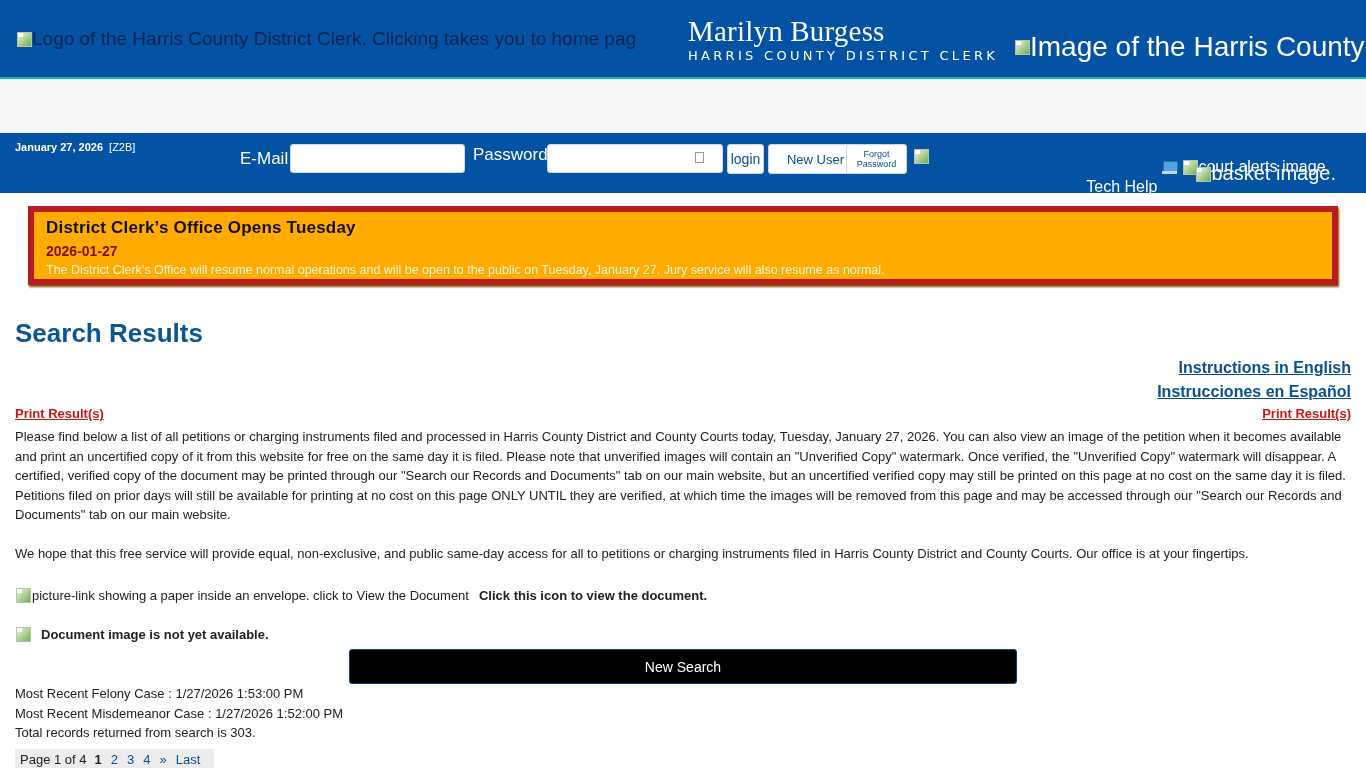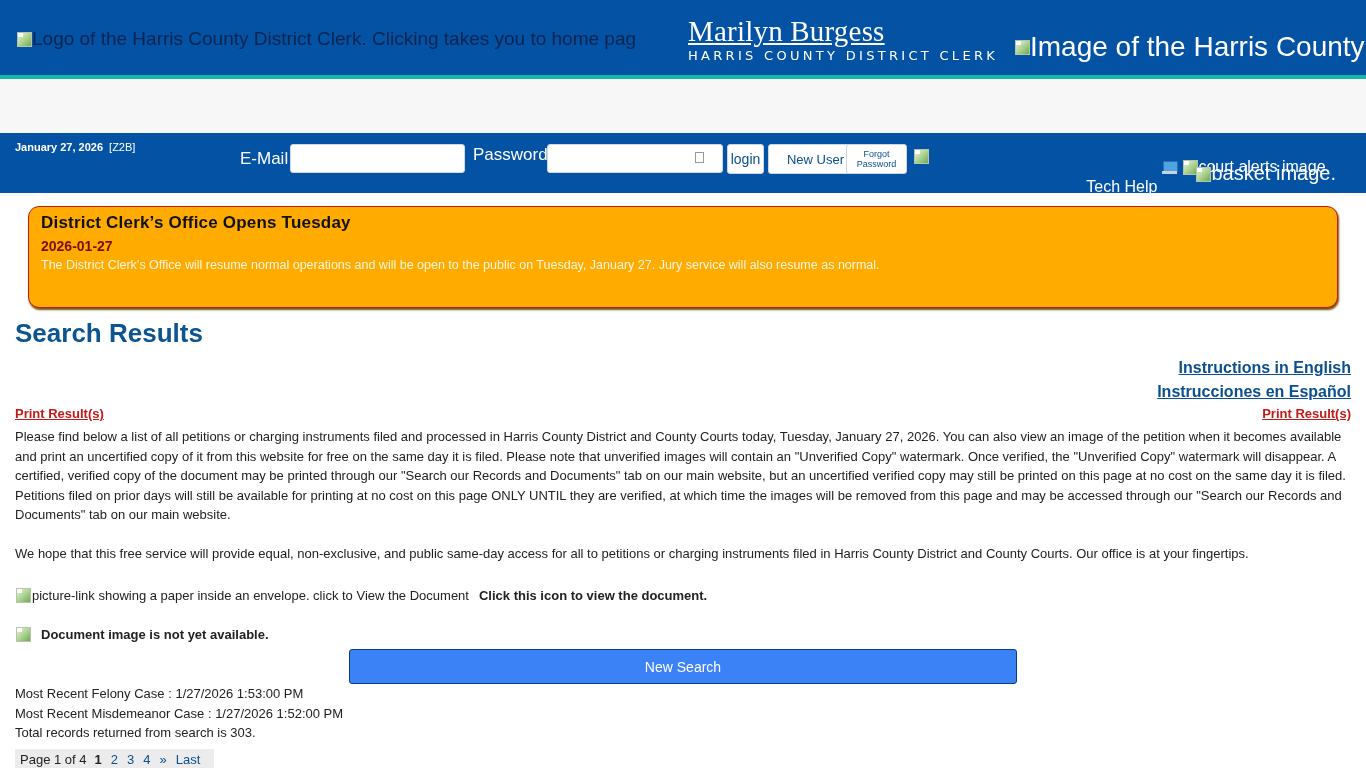--- a/index.html
+++ b/index.html
@@ -1,50 +1,50 @@
 <!DOCTYPE html>
 <html><head>
 <meta charset="utf-8">
 <style>
   * { box-sizing: border-box; }
   html, body { margin: 0; padding: 0; width: 1366px; height: 768px; overflow: hidden; background: #ffffff; font-family: "Liberation Sans", sans-serif; color: #222; }
-  .banner { position: absolute; left: 0; top: 0; width: 1366px; height: 79px; background: #0352a3; border-bottom: 4px solid #14b8a6; overflow: hidden; }
+  .banner { position: absolute; left: 0; top: 0; width: 1366px; height: 79px; background: #0352a3; border-bottom: 2px solid #14b8a6; overflow: hidden; }
   .banner .logo-alt { position: absolute; left: 16px; top: 28px; font-size: 19px; color: #0b2550; white-space: nowrap; display: flex; align-items: center; }
   .broken-img { display: inline-block; width: 16px; height: 16px; position: relative; vertical-align: middle; }
   .broken-img::before { content: ""; position: absolute; left: 1px; top: 1px; width: 13px; height: 13px; border: 1px solid #b8c4a8; background: linear-gradient(135deg, #e9f3e0 0%, #a8d08a 55%, #6fa85a 100%); }
   .broken-img::after { content: ""; position: absolute; left: 2px; top: 2px; width: 5px; height: 4px; background: #ffffff; }
   .banner .name-block { position: absolute; left: 688px; top: 16px; color: #fff; }
-  .banner .name-main { font-family: "Liberation Serif", serif; font-size: 29px; line-height: 30px; letter-spacing: 0.2px; text-decoration: underline; }
+  .banner .name-main { font-family: "Liberation Serif", serif; font-size: 29px; line-height: 30px; letter-spacing: 0.2px; }
   .banner .name-sub { font-family: "DejaVu Sans", sans-serif; font-size: 13px; letter-spacing: 3.3px; margin-top: 2px; }
   .banner .county-alt { position: absolute; left: 1014px; top: 31px; font-family: Liberation Sans, sans-serif; font-size: 28px; color: #ffffff; white-space: nowrap; display: flex; align-items: center; }
   .spacer-strip { position: absolute; left: 0; top: 79px; width: 1366px; height: 54px; background: #f7f7f7; border-bottom: 1px solid #eef6fb; }
   .login-bar { position: absolute; left: 0; top: 133px; width: 1366px; height: 60px; background: #0352a3; color: #fff; }
   .login-bar .date { position: absolute; left: 15px; top: 8px; font-size: 11px; font-weight: bold; }
   .login-bar .date .code { font-weight: normal; margin-left: 6px; }
   .login-bar .lbl { position: absolute; font-size: 17px; color: #fff; }
   .login-bar input { position: absolute; height: 29px; border: 1px solid #cfd8e3; border-radius: 3px; background: #fff; padding: 0 6px; font-size: 14px; font-family: "Liberation Sans", sans-serif; }
   .pw-box-icon { position: absolute; left: 695px; top: 152px; width: 9px; height: 11px; border: 1px solid #999; background: #fff; }
   .login-bar .btn { position: absolute; top: 11px; height: 30px; background: #fff; border: 1px solid #cdd6e0; border-radius: 3px; color: #0a4f8f; font-family: "Liberation Sans", sans-serif; display: flex; align-items: center; justify-content: center; text-align: center; cursor: pointer; }
   .login-bar .techhelp { position: absolute; right: 36px; top: 5px; font-size: 16px; display: flex; align-items: center; gap: 5px; white-space: nowrap; }
   .monitor-icon { display: inline-block; width: 15px; height: 13px; position: relative; }
   .monitor-icon::before { content: ""; position: absolute; left: 1px; top: 0; width: 13px; height: 9px; background: #4fa3e3; border: 1px solid #2a6fb0; }
   .monitor-icon::after { content: ""; position: absolute; left: 0; top: 10px; width: 15px; height: 3px; background: #c9d3dd; }
   .login-bar .basket { position: absolute; right: 30px; top: 29px; font-size: 20px; display: flex; align-items: center; white-space: nowrap; }
-  .alert { position: absolute; left: 28px; top: 206px; width: 1310px; height: 102px; background: #ffab00; border-radius: 11px; box-shadow: 1px 2px 2px #7a5200; border: 1px solid #b91c1c; padding: 6px 12px; }
+  .alert { position: absolute; left: 28px; top: 206px; width: 1310px; height: 79px; background: #ffab00; border-radius: 0; box-shadow: 1px 2px 2px #7a5200; border: 6px solid #b91c1c; padding: 6px 12px; }
   .alert .title { font-size: 17px; font-weight: bold; color: #111; letter-spacing: 0.2px; }
   .alert .date { font-size: 14px; font-weight: bold; color: #7a0f0f; margin-top: 5px; }
   .alert .body { font-size: 12.5px; color: #fff5de; margin-top: 4px; }
   h1.results { position: absolute; left: 15px; top: 318px; margin: 0; font-size: 26px; color: #0c5590; font-weight: bold; }
   .instr { position: absolute; right: 15px; font-size: 16px; font-weight: bold; color: #0a4f8f; text-decoration: underline; }
   .print { position: absolute; top: 406px; font-size: 13px; font-weight: bold; color: #c41818; text-decoration: underline; }
   .para { position: absolute; left: 15px; width: 1340px; font-size: 13px; line-height: 19.5px; color: #222; margin: 0; }
   .legend-row { position: absolute; left: 15px; font-size: 13px; display: flex; align-items: center; white-space: nowrap; }
   .legend-row .desc { margin-left: 1px; }
   .legend-row .bold { font-weight: bold; margin-left: 10px; }
-  .new-search { position: absolute; left: 349px; top: 649px; width: 668px; height: 35px; background: #3b82f6; border: 1px solid #0a3f7a; border-radius: 3px; color: #fff; font-size: 14px; display: flex; align-items: center; justify-content: center; cursor: pointer; }
+  .new-search { position: absolute; left: 349px; top: 649px; width: 668px; height: 35px; background: #000000; border: 1px solid #0a3f7a; border-radius: 3px; color: #fff; font-size: 14px; display: flex; align-items: center; justify-content: center; cursor: pointer; }
   .stat { position: absolute; left: 15px; font-size: 13px; color: #222; }
   .pager { position: absolute; left: 15px; top: 749px; height: 20px; background: #ececec; display: flex; align-items: center; padding: 0 5px; font-size: 13px; }
   .pager .info { color: #222; margin-right: 8px; }
   .pager .cur { font-weight: bold; color: #222; margin-right: 9px; }
   .pager a { color: #0a4f8f; text-decoration: none; margin-right: 9px; }
 </style>
 </head>
 <body>
 
 <div class="banner">

